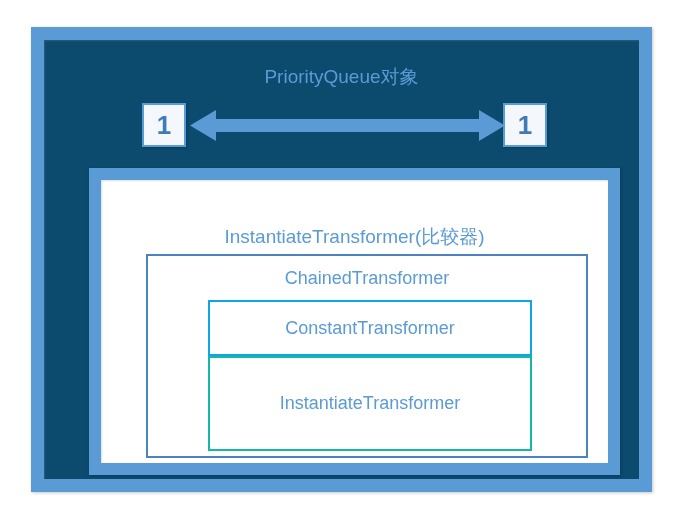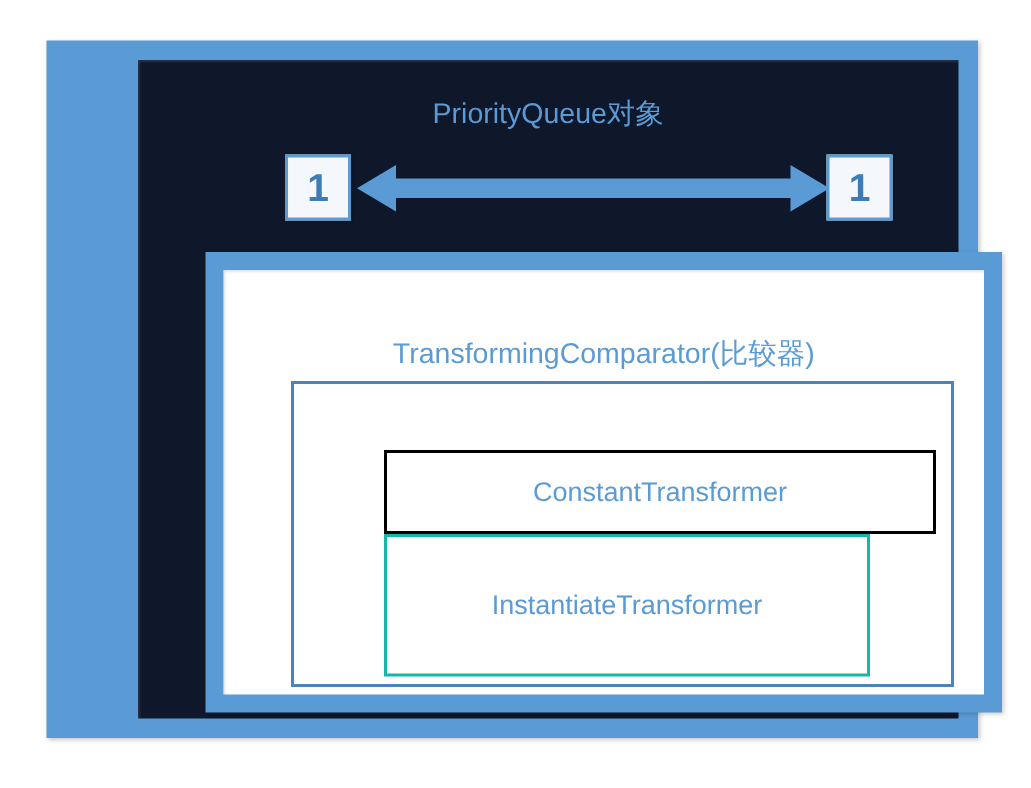--- a/index.html
+++ b/index.html
@@ -31,23 +31,22 @@
     background: #5B9BD5;
     box-sizing: border-box;
     box-shadow: 1px 1px 3px rgba(0,0,0,0.22);
   }
   .frame-outer-inner {
     position: absolute;
     left: 13px;
     top: 13px;
     right: 13px;
     bottom: 13px;
-    background: #0f172a;
+    background: #0c4a6e;
     box-shadow: inset 1px 1px 2px rgba(120,140,160,0.30);
-    margin-left: 48px;
   }
 
   
   .frame-mid {
     position: absolute;
     left: 45px;
     top: 128px;
     width: 531px;
     height: 307px;
     background: #5B9BD5;
@@ -109,23 +108,23 @@
     font-size: 18px;
     line-height: 23px;
     white-space: nowrap;
   }
 
   
   .box-constant {
     position: absolute;
     left: 60px;
     top: 44px;
-    width: 368px;
+    width: 324px;
     height: 56px;
-    border: 2px solid #000000;
+    border: 2px solid #0ea5e9;
     box-sizing: border-box;
     background: #ffffff;
     display: flex;
     align-items: center;
     justify-content: center;
   }
   .box-instantiate {
     position: absolute;
     left: 60px;
     top: 100px;
@@ -200,24 +199,25 @@
 
       <div class="arrow-wrap">
         <svg width="315" height="35" viewBox="0 0 315 35" xmlns="http://www.w3.org/2000/svg">
           <polygon points="0,17.5 26,2 26,11 289,11 289,2 315,17.5 289,33 289,24 26,24 26,33" fill="#5B9BD5"></polygon>
         </svg>
       </div>
 
       <div class="frame-mid">
         <div class="frame-mid-inner">
 
-          <div class="title-tc">TransformingComparator(比较器)</div>
+          <div class="title-tc">InstantiateTransformer(比较器)</div>
 
           <div class="box-chained">
 
+            <div class="title-chained">ChainedTransformer</div>
 
             <div class="box-constant">
               <span class="lbl">ConstantTransformer</span>
             </div>
 
             <div class="box-instantiate">
               <span class="lbl">InstantiateTransformer</span>
             </div>
 
           </div>

